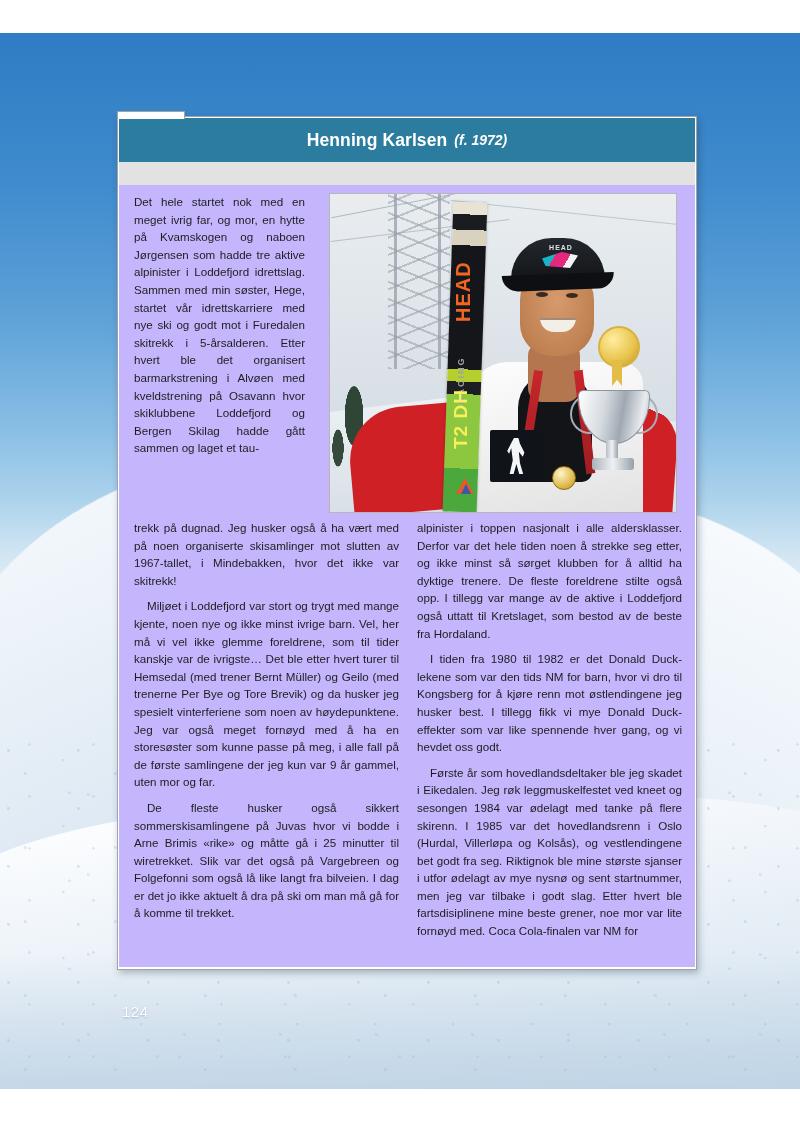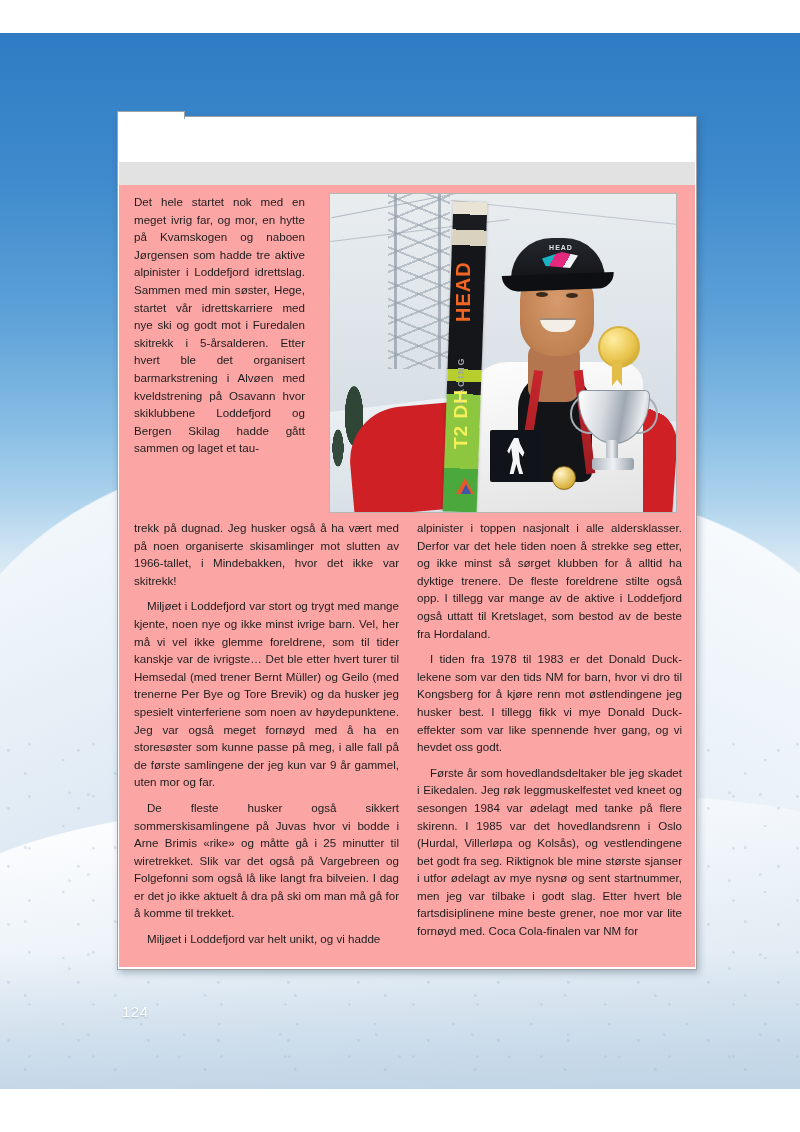--- a/index.html
+++ b/index.html
@@ -107,21 +107,21 @@
     color:#ffffff;font-size:14px;font-weight:bold;font-style:italic;margin-left:7px;
   }
   .card-subband{
     position:absolute;left:1px;top:45px;width:576px;height:23px;
     background:#e2e2e2;border-bottom:1px solid #ffffff;
   }
 
   
   .content{
     position:absolute;left:1px;top:68px;width:576px;height:782px;
-    background:#fca5a5;
+    background:#c4b5fd;
     padding:0;
   }
   .cols{
     position:absolute;left:15px;top:8px;width:548px;height:766px;
   }
   .col{
     font-size:11.6px;line-height:17.6px;color:#1d1d1d;
     text-align:justify;
     -webkit-hyphens:none;hyphens:none;
   }
@@ -347,20 +347,24 @@
   </div>
   <div class="top-white-strip"></div>
   <div class="bottom-white-strip"></div>
 
   <div class="page-number">124</div>
 
   <div class="card-tab"></div>
 
   <div class="card">
 
+    <div class="card-header">
+      <span class="card-header-title">Henning Karlsen</span>
+      <span class="card-header-year">(f. 1972)</span>
+    </div>
 
     <div class="card-subband"></div>
 
     <div class="content">
       <div class="cols">
 
         <div class="col col-left-top">
           <p>Det hele startet nok med en meget ivrig far, og mor, en hytte på Kvamskogen og naboen Jørgensen som hadde tre aktive alpinister i Loddefjord idrettslag. Sammen med min søster, Hege, startet vår idrettskarriere med nye ski og godt mot i Furedalen skitrekk i 5-årsalderen. Etter hvert ble det organisert barmarkstrening i Alvøen med kveldstrening på Osavann hvor skiklubbene Loddefjord og Bergen Skilag hadde gått sammen og laget et tau-</p>
         </div>
 
@@ -404,25 +408,24 @@
 
           <div class="ph ph-ski"></div>
           <div class="ph ph-ski-head">HEAD</div>
           <div class="ph ph-ski-racing">RACING</div>
           <div class="ph ph-ski-model">T2 DH</div>
           <div class="ph ph-ski-tri"></div>
           <div class="ph ph-ski-tri2"></div>
         </div>
 
         <div class="col full-width-flow">
-          <p>trekk på dugnad. Jeg husker også å ha vært med på noen organiserte skisamlinger mot slutten av 1966-tallet, i Mindebakken, hvor det ikke var skitrekk!</p>
+          <p>trekk på dugnad. Jeg husker også å ha vært med på noen organiserte skisamlinger mot slutten av 1967-tallet, i Mindebakken, hvor det ikke var skitrekk!</p>
           <p class="indent">Miljøet i Loddefjord var stort og trygt med mange kjente, noen nye og ikke minst ivrige barn. Vel, her må vi vel ikke glemme foreldrene, som til tider kanskje var de ivrigste… Det ble etter hvert turer til Hemsedal (med trener Bernt Müller) og Geilo (med trenerne Per Bye og Tore Brevik) og da husker jeg spesielt vinterferiene som noen av høydepunktene. Jeg var også meget fornøyd med å ha en storesøster som kunne passe på meg, i alle fall på de første samlingene der jeg kun var 9 år gammel, uten mor og far.</p>
           <p class="indent">De fleste husker også sikkert sommerskisamlingene på Juvas hvor vi bodde i Arne Brimis «rike» og måtte gå i 25 minutter til wiretrekket. Slik var det også på Vargebreen og Folgefonni som også lå like langt fra bilveien. I dag er det jo ikke aktuelt å dra på ski om man må gå for å komme til trekket.</p>
-          <p class="indent">Miljøet i Loddefjord var helt unikt, og vi hadde</p>
           <p>alpinister i toppen nasjonalt i alle aldersklasser. Derfor var det hele tiden noen å strekke seg etter, og ikke minst så sørget klubben for å alltid ha dyktige trenere. De fleste foreldrene stilte også opp. I tillegg var mange av de aktive i Loddefjord også uttatt til Kretslaget, som bestod av de beste fra Hordaland.</p>
-          <p class="indent">I tiden fra 1978 til 1983 er det Donald Duck-lekene som var den tids NM for barn, hvor vi dro til Kongsberg for å kjøre renn mot østlendingene jeg husker best. I tillegg fikk vi mye Donald Duck-effekter som var like spennende hver gang, og vi hevdet oss godt.</p>
+          <p class="indent">I tiden fra 1980 til 1982 er det Donald Duck-lekene som var den tids NM for barn, hvor vi dro til Kongsberg for å kjøre renn mot østlendingene jeg husker best. I tillegg fikk vi mye Donald Duck-effekter som var like spennende hver gang, og vi hevdet oss godt.</p>
           <p class="indent">Første år som hovedlandsdeltaker ble jeg skadet i Eikedalen. Jeg røk leggmuskelfestet ved kneet og sesongen 1984 var ødelagt med tanke på flere skirenn. I 1985 var det hovedlandsrenn i Oslo (Hurdal, Villerløpa og Kolsås), og vestlendingene bet godt fra seg. Riktignok ble mine største sjanser i utfor ødelagt av mye nysnø og sent startnummer, men jeg var tilbake i godt slag. Etter hvert ble fartsdisiplinene mine beste grener, noe mor var lite fornøyd med. Coca Cola-finalen var NM for</p>
         </div>
 
       </div>
     </div>
   </div>
 </div>
 
 </body></html>

